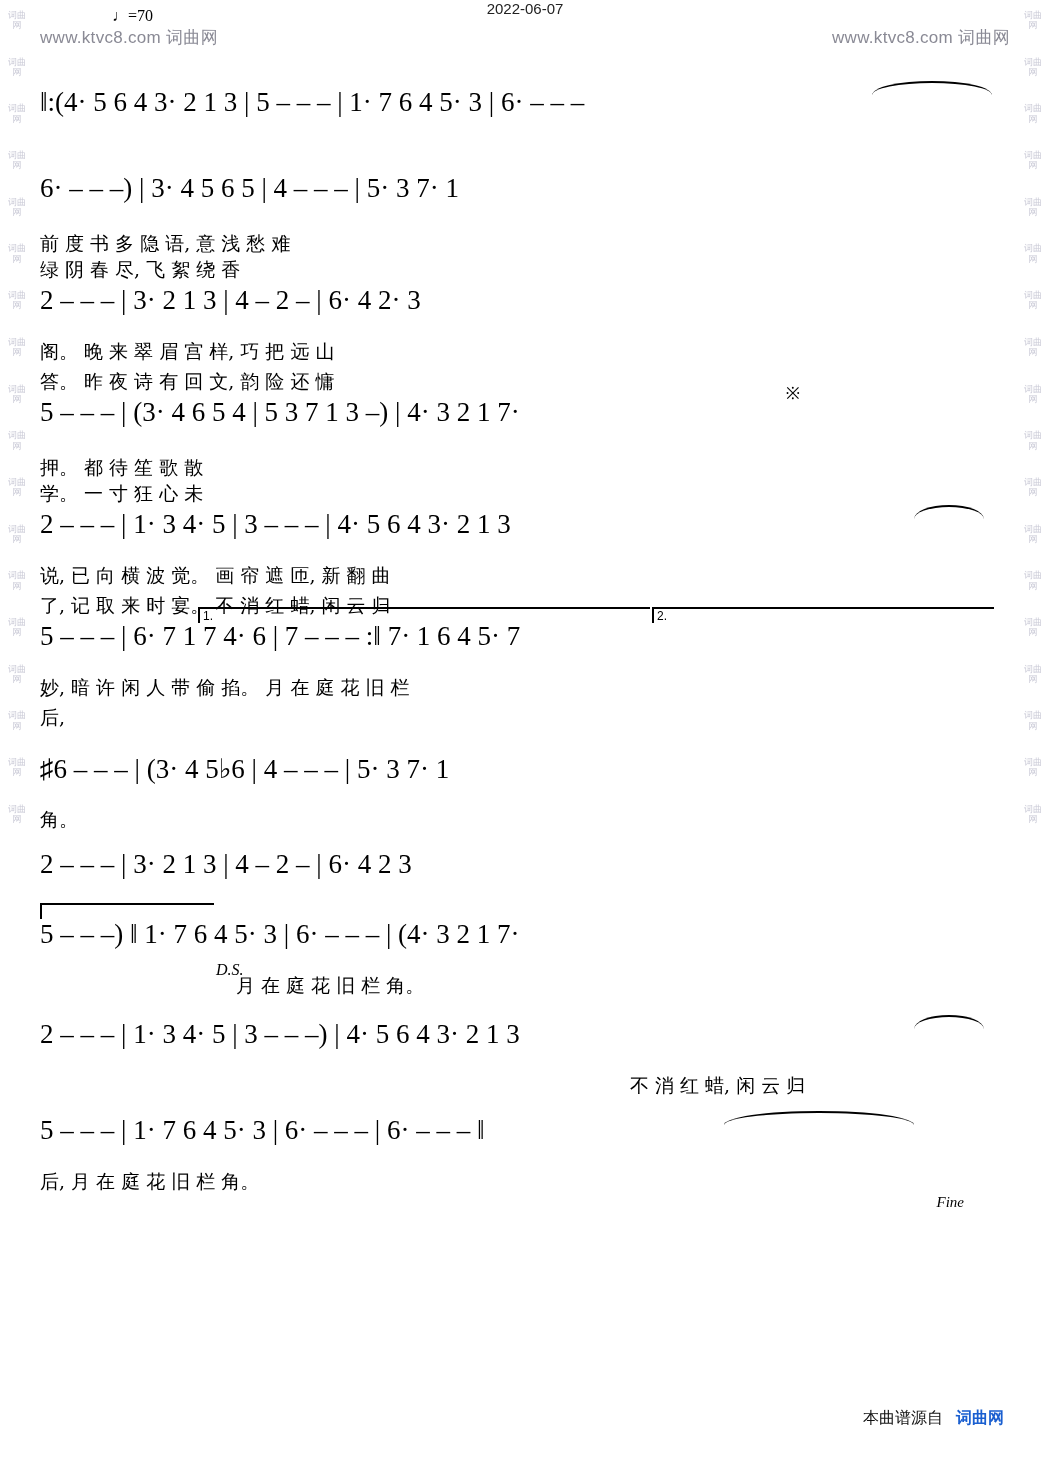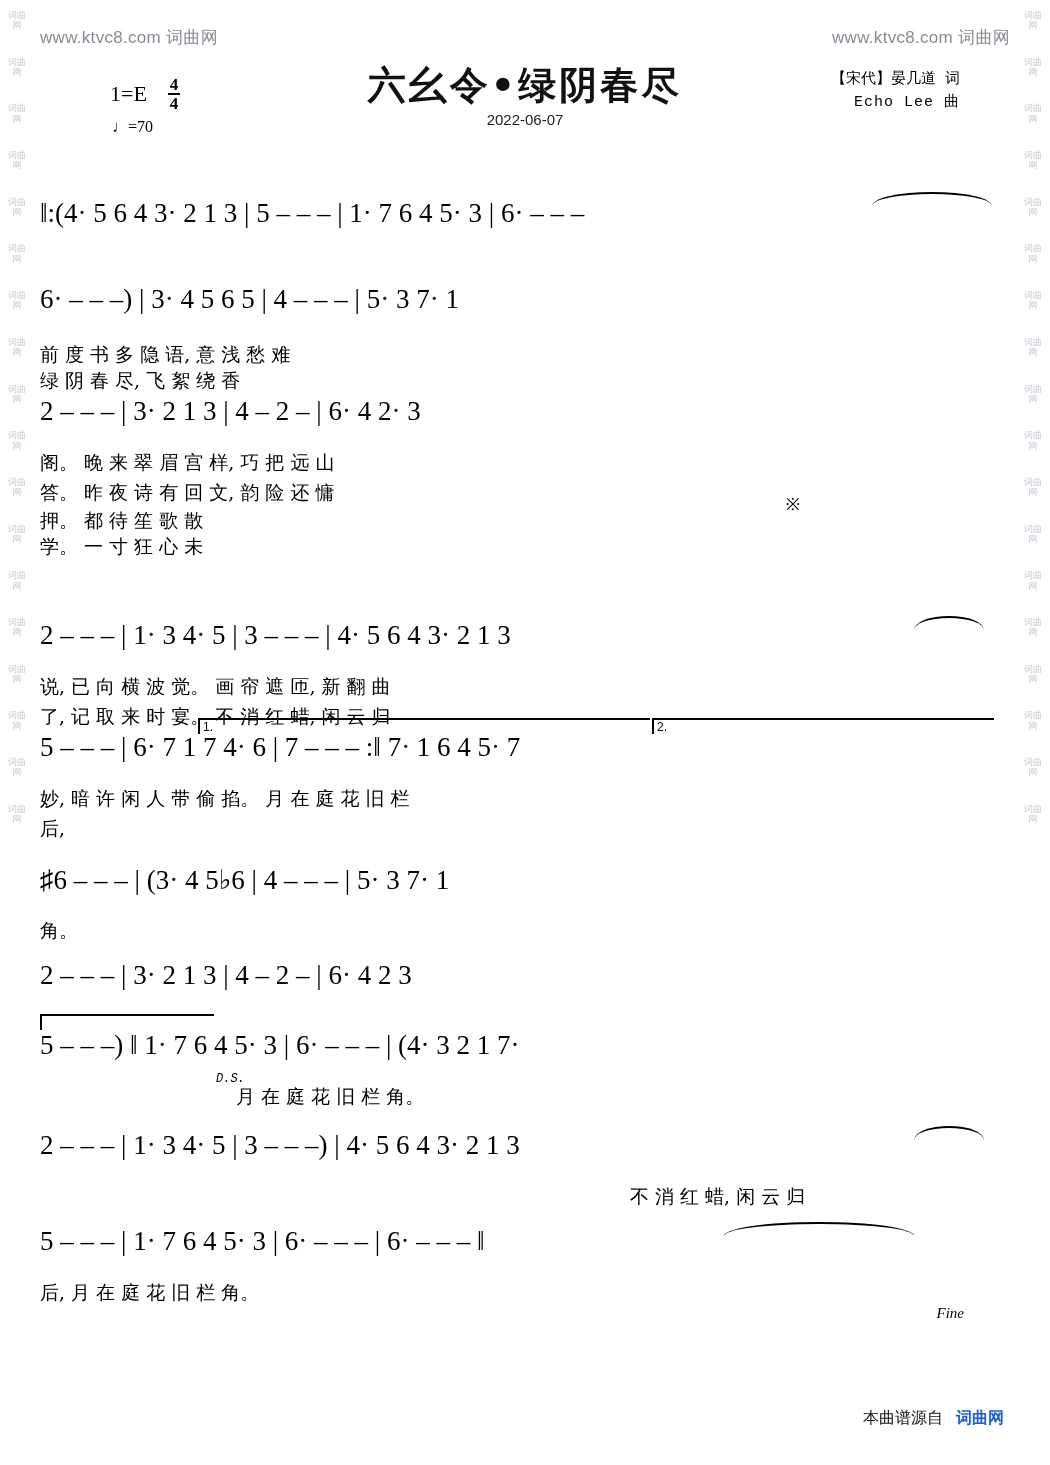--- a/index.html
+++ b/index.html
@@ -98,21 +98,21 @@
     font-size:16px;font-family:"DejaVu Serif",serif;
     color:#111;
   }
   .foot .site{color:#1a5fd0;font-weight:bold;margin-left:8px;}
   .fine{position:absolute;right:46px;bottom:-4px;font-size:15px;font-style:italic;font-family:"Liberation Serif",serif;}
 
   .slur{position:absolute;border-top:2px solid #000;border-radius:50%/100% 100% 0 0;height:12px;}
   .endline{position:absolute;border-top:2px solid #000;height:14px;border-left:2px solid #000;}
   .voltabox{position:absolute;border-top:2px solid #000;border-left:2px solid #000;height:14px;font-size:12px;}
   .voltabox span{position:absolute;left:3px;top:0px;font-family:"Liberation Sans",sans-serif;}
-  .ds{position:absolute;font-size:12px;font-style:italic;font-family:Liberation Mono, monospace;}
+  .ds{position:absolute;font-size:16px;font-style:italic;font-family:Liberation Serif, serif;}
   .segno{position:absolute;font-size:17px;}
 </style>
 </head>
 <body>
 
 <div class="wm-strip left">
   <div class="wm-cell">词曲网</div>
   <div class="wm-cell">词曲网</div>
   <div class="wm-cell">词曲网</div>
   <div class="wm-cell">词曲网</div>
@@ -150,21 +150,20 @@
   <div class="wm-cell">词曲网</div>
   <div class="wm-cell">词曲网</div>
   <div class="wm-cell">词曲网</div>
 </div>
 
 <div class="wm-top l">www.ktvc8.com  词曲网</div>
 <div class="wm-top r">www.ktvc8.com  词曲网</div>
 
 <div class="sheet">
 
-  <div class="title">六幺令•绿阴春尽</div>
   <div class="subdate">2022-06-07</div>
 
   <div class="meta-row">
     <div class="keysig">
       <span>1=E</span>
       <span class="frac">
         <span class="num">4</span>
         <span class="den">4</span>
       </span>
     </div>
@@ -187,20 +186,21 @@
   </div>
 
   <div class="sys">
     <div class="notes">2 – – – | 3· 2 1 3 | 4 – 2 – | 6· 4 2· 3</div>
     <div class="lyr">阁。           晚  来 翠 眉   宫    样,        巧   把  远   山</div>
     <div class="lyr lyr2">答。           昨  夜 诗 有   回    文,        韵   险  还   慵</div>
   </div>
 
   <div class="sys">
     <div class="segno" style="right:210px;top:-16px;">※</div>
+    <div class="notes">5 – – – | (3· 4 6 5 4 | 5 3 7 1 3 –) | 4· 3 2 1 7·</div>
     <div class="lyr lyr2">押。                                                   都  待 笙 歌 散</div>
     <div class="lyr">学。                                                   一  寸 狂 心 未</div>
   </div>
 
   <div class="sys">
     <div class="notes">2 – – – | 1· 3 4· 5 | 3 – – – | 4· 5 6 4 3· 2 1 3</div>
     <div class="slur" style="right:26px;top:-4px;width:70px;"></div>
     <div class="lyr">说,            已  向 横  波   觉。          画 帘 遮 匝, 新 翻 曲</div>
     <div class="lyr lyr2">了,            记  取 来  时   宴。          不 消 红 蜡, 闲 云 归</div>
   </div>

